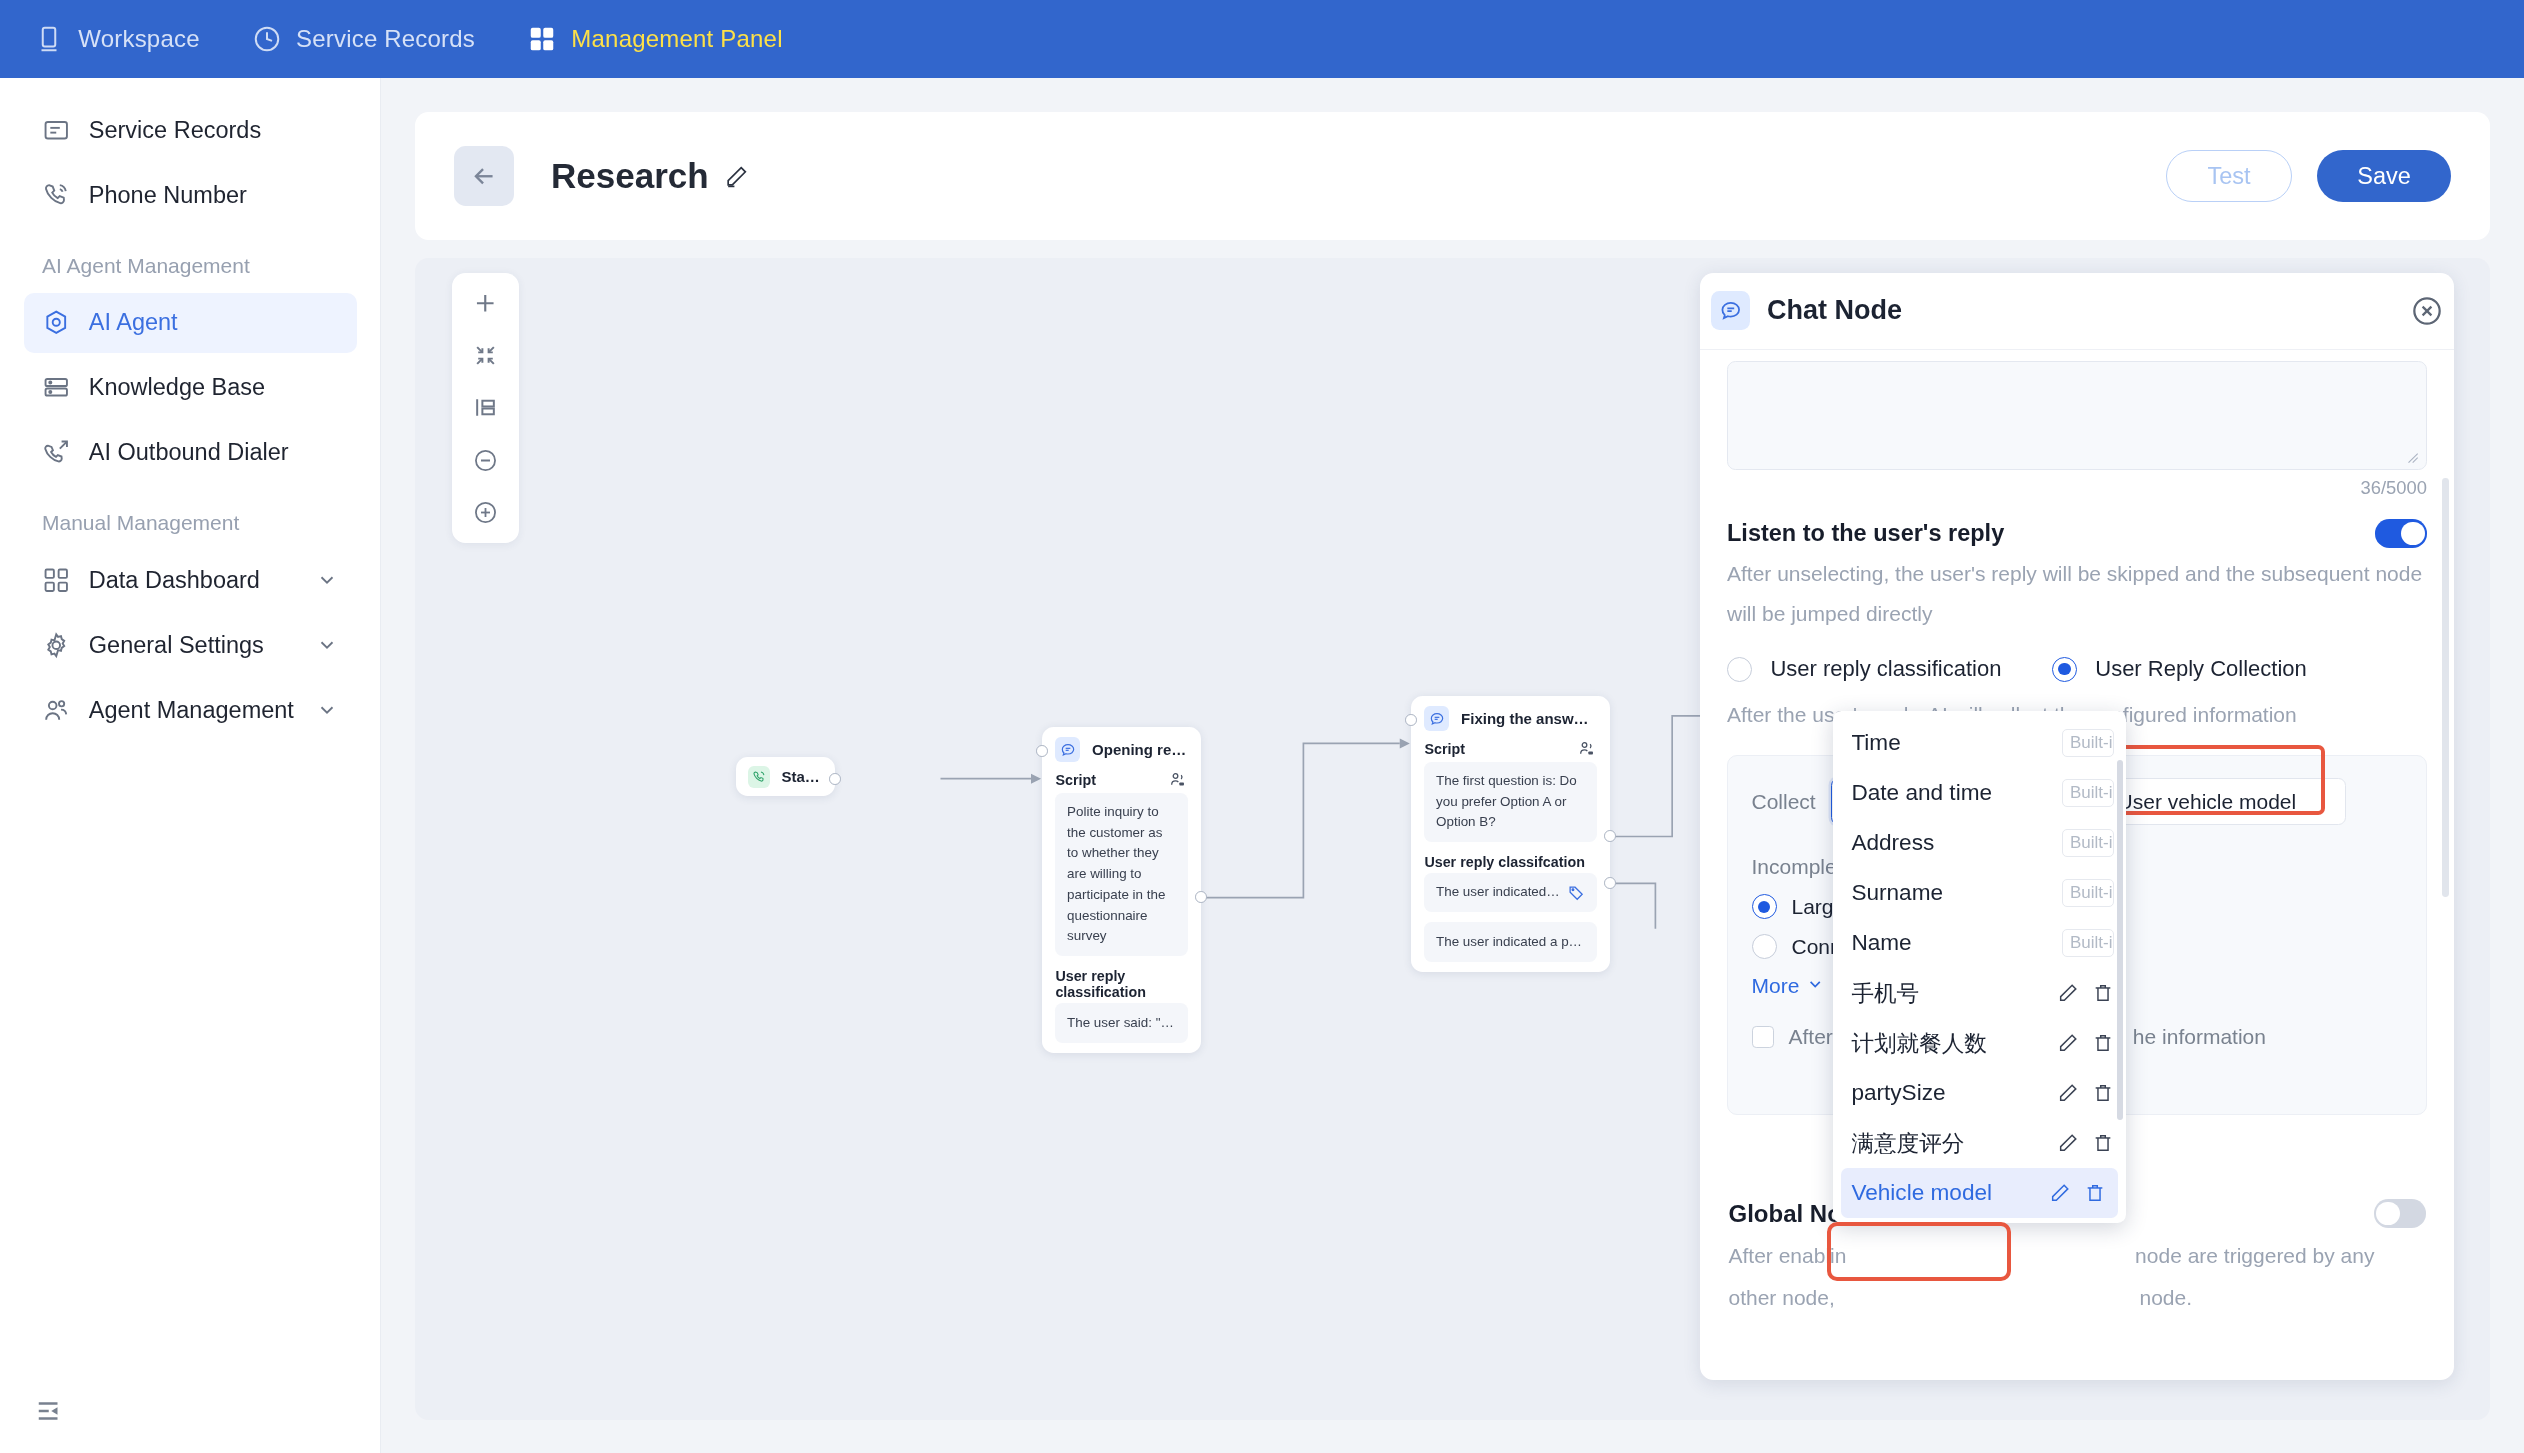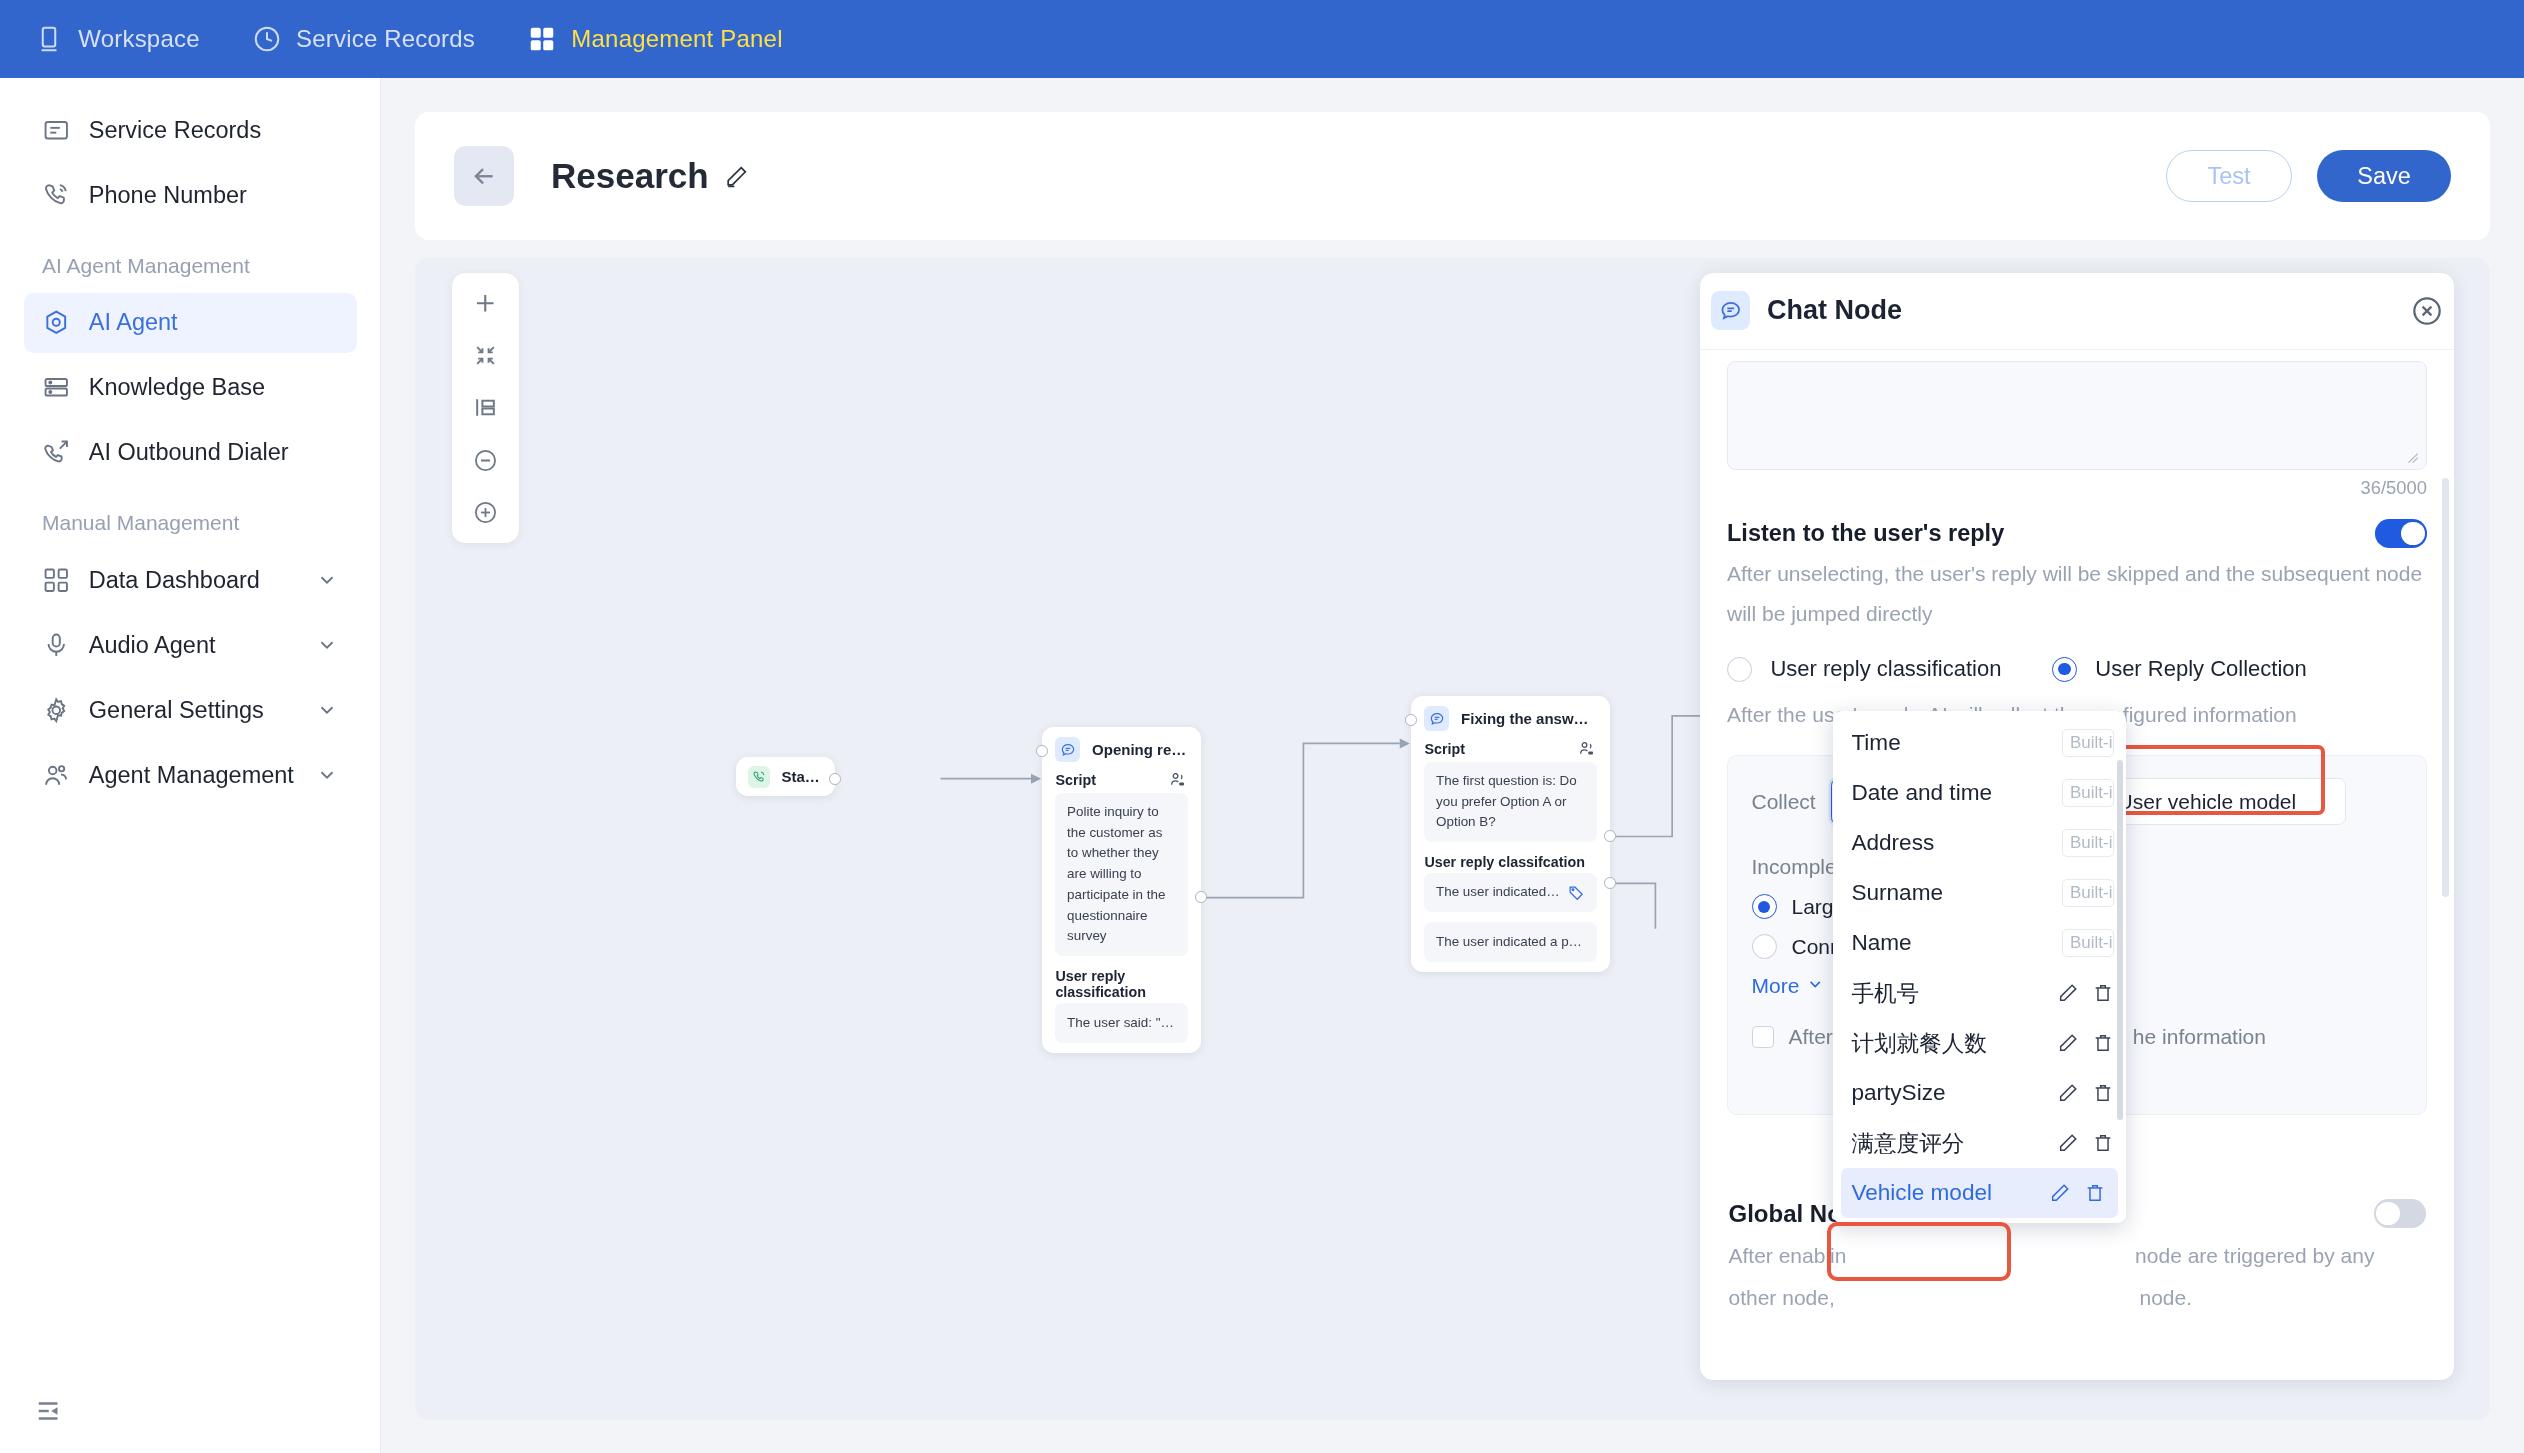--- a/index.html
+++ b/index.html
@@ -395,35 +395,20 @@
     </span>
     <span>Data Dashboard</span>
     <span class="chev">
       <svg viewBox="0 0 24 24" width="22" height="22" fill="none" stroke="#6b7484" stroke-width="2">
           <polyline points="6,9 12,15 18,9"></polyline>
         </svg>
     </span>
   </div>
 
 
-  <div class="nav-item">
-    <span class="nav-icon">
-      <svg viewBox="0 0 24 24" width="28.5" height="28.5" fill="none" stroke="#6b7484" stroke-width="1.6">
-        <rect x="9" y="3" width="6" height="10" rx="3"></rect>
-          <path d="M5.5 11a6.5 6.5 0 0 0 13 0"></path>
-          <line x1="12" y1="17.5" x2="12" y2="21"></line>
-      </svg>
-    </span>
-    <span>Audio Agent</span>
-    <span class="chev">
-      <svg viewBox="0 0 24 24" width="22" height="22" fill="none" stroke="#6b7484" stroke-width="2">
-          <polyline points="6,9 12,15 18,9"></polyline>
-        </svg>
-    </span>
-  </div>
 
   <div class="nav-item">
     <span class="nav-icon">
       <svg viewBox="0 0 24 24" width="28.5" height="28.5" fill="none" stroke="#6b7484" stroke-width="1.6">
         <circle cx="12" cy="12" r="3.2"></circle>
         <path d="M12 2.8l1.5 2.1 2.5-.6.6 2.5 2.1 1.5-1.3 2.2 1.3 2.2-2.1 1.5-.6 2.5-2.5-.6L12 21.2l-1.5-2.1-2.5.6-.6-2.5-2.1-1.5 1.3-2.2-1.3-2.2 2.1-1.5.6-2.5 2.5.6z"></path>
       </svg>
     </span>
     <span>General Settings</span>
     <span class="chev">

